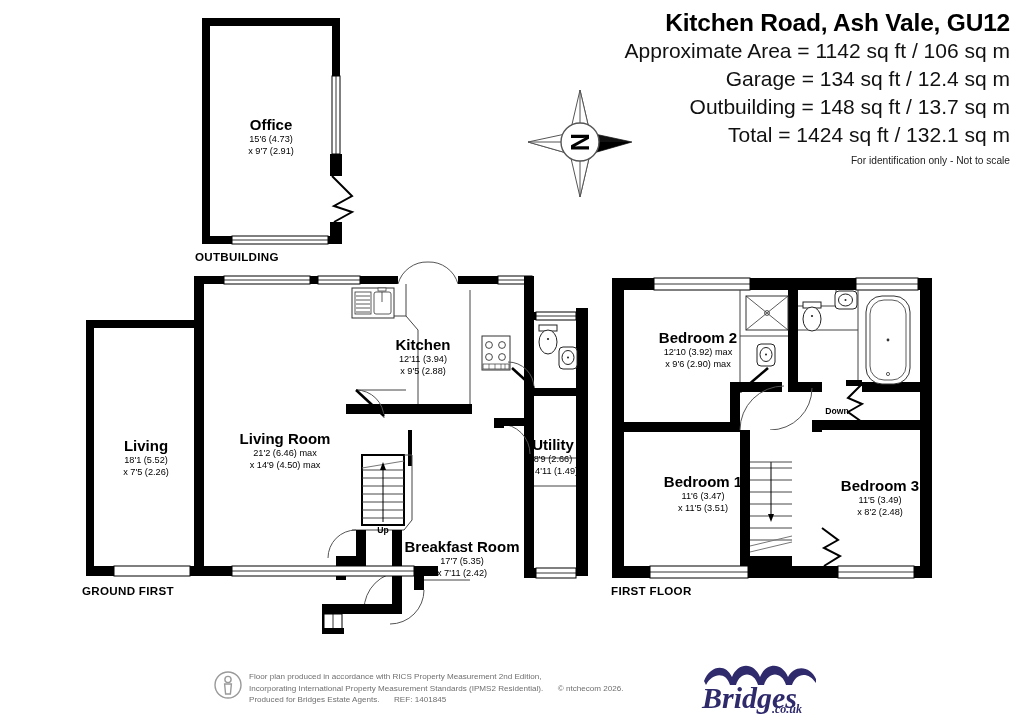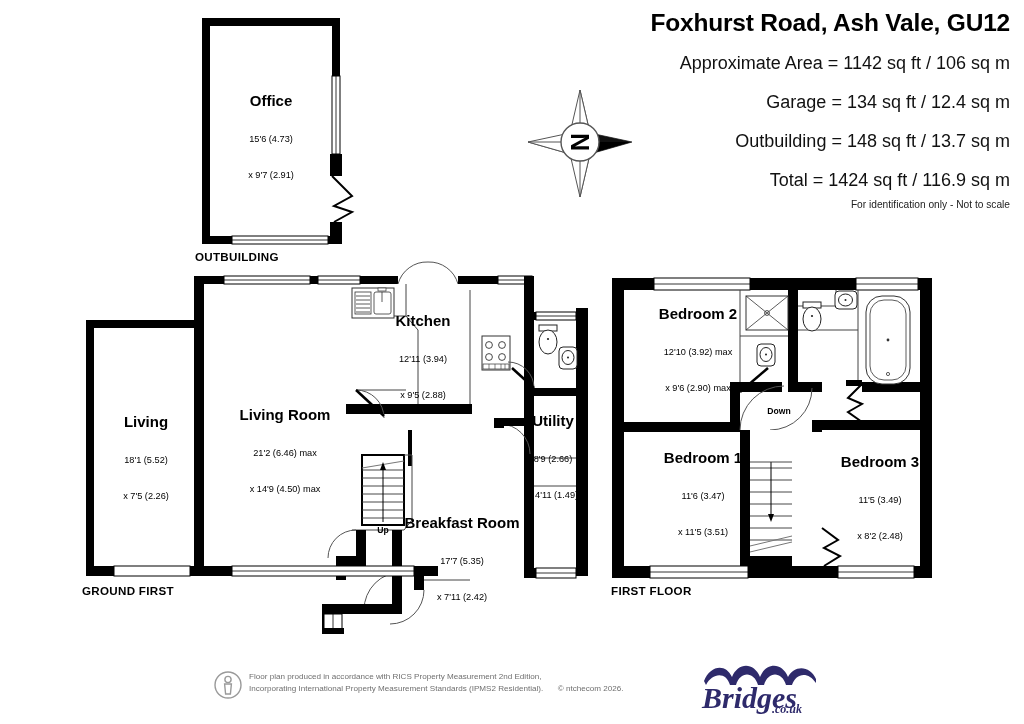--- a/index.html
+++ b/index.html
@@ -16,39 +16,39 @@
   }
   #plan { position: absolute; inset: 0; }
 
   
   .hdr { position: absolute; right: 14px; top: 10px; text-align: right; }
   .hdr-title {
     font-size: 24.5px; font-weight: bold; letter-spacing: -0.2px;
     line-height: 1.1; color: #000;
   }
   .hdr-line {
-    font-size: 18px; line-height: 1.33; color: #111;
-    margin-top: 15px;
+    font-size: 21px; line-height: 1.33; color: #111;
+    margin-top: 0;
   }
   .hdr-note { font-size: 10.2px; color: #222; margin-top: 6px; }
 
   
   .floor-cap {
     position: absolute; font-size: 11.6px; font-weight: bold;
     letter-spacing: 0.3px;
   }
 
   
   .room {
     position: absolute; text-align: center; line-height: 1.22;
     transform: translate(-50%, -50%);
     white-space: nowrap;
   }
   .room .rname { font-size: 15px; font-weight: bold; }
-  .room .rdim  { font-size: 9.2px; margin-top: 24px; }
+  .room .rdim  { font-size: 9.2px; }
 
   
   .stair-lab {
     position: absolute; font-size: 8.6px; font-weight: bold;
     transform: translate(-50%,-50%);
   }
 
   
   .footer-txt {
     position: absolute; left: 249px; top: 671px;
@@ -396,25 +396,25 @@
   </g>
 
   <g transform="translate(700,663)">
     <path d="M4,18 C10,2 26,0 32,14 C38,-1 54,-1 60,14 C66,-1 82,-1 88,14 C94,2 110,2 116,16 L116,20 C108,8 96,10 92,22 L86,22 C82,8 68,8 64,22 L58,22 C54,8 40,8 36,22 L30,22 C26,8 12,10 6,22 Z" fill="#2e2a6b"></path>
     <text x="2" y="45" font-family="Liberation Serif, serif" font-size="30" font-weight="bold" font-style="italic" fill="#2e2a6b">Bridges</text>
     <text x="72" y="50" font-family="Liberation Serif, serif" font-size="12" font-weight="bold" font-style="italic" fill="#2e2a6b">.co.uk</text>
   </g>
 </svg>
 
 <div class="hdr">
-  <div class="hdr-title">Foxhurst Road, Ash Vale, GU12</div>
+  <div class="hdr-title">Kitchen Road, Ash Vale, GU12</div>
   <div class="hdr-line">Approximate Area = 1142 sq ft / 106 sq m</div>
   <div class="hdr-line">Garage = 134 sq ft / 12.4 sq m</div>
   <div class="hdr-line">Outbuilding = 148 sq ft / 13.7 sq m</div>
-  <div class="hdr-line">Total = 1424 sq ft / 116.9 sq m</div>
+  <div class="hdr-line">Total = 1424 sq ft / 132.1 sq m</div>
   <div class="hdr-note">For identification only - Not to scale</div>
 </div>
 
 <div class="floor-cap" style="left:195px; top:250px;">OUTBUILDING</div>
 <div class="floor-cap" style="left:82px; top:584px;">GROUND FIRST</div>
 <div class="floor-cap" style="left:611px; top:584px;">FIRST FLOOR</div>
 
 <div class="room" style="left:271px; top:136px;">
   <div class="rname">Office</div>
   <div class="rdim">15'6 (4.73)</div>
@@ -463,22 +463,27 @@
   <div class="rdim">x 9'6 (2.90) max</div>
 </div>
 
 <div class="room" style="left:880px; top:497px;">
   <div class="rname">Bedroom 3</div>
   <div class="rdim">11'5 (3.49)</div>
   <div class="rdim">x 8'2 (2.48)</div>
 </div>
 
 <div class="stair-lab" style="left:383px; top:530px;">Up</div>
-<div class="stair-lab" style="left:779px; top:411px;">Down</div>
+<div class="stair-lab" style="left:837px; top:411px;">Down</div>
 
 <div class="footer-txt">
   <div>Floor plan produced in accordance with RICS Property Measurement 2nd Edition,</div>
   <div>
     <span>Incorporating International Property Measurement Standards (IPMS2 Residential).</span>
     <span style="display:inline-block;width:10px"></span>
     <span>© ntchecom 2026.</span>
   </div>
+  <div>
+    <span>Produced for Bridges Estate Agents.</span>
+    <span style="display:inline-block;width:10px"></span>
+    <span>REF: 1401845</span>
+  </div>
 </div>
 
 </body></html>

